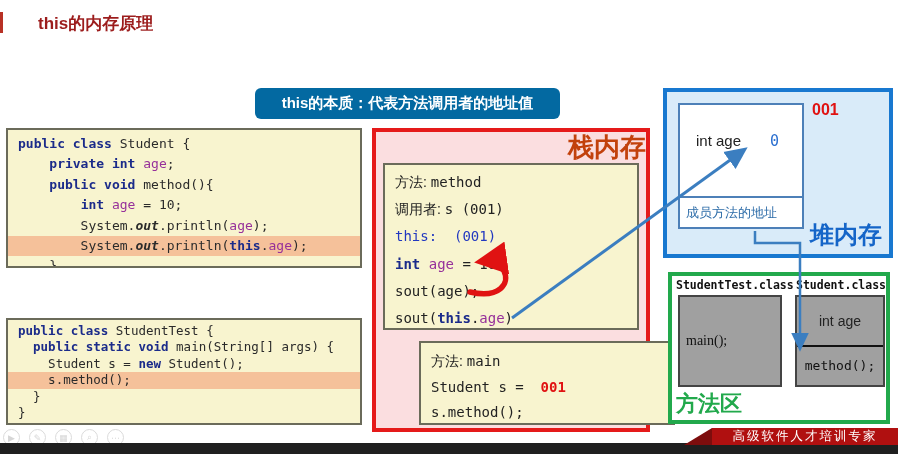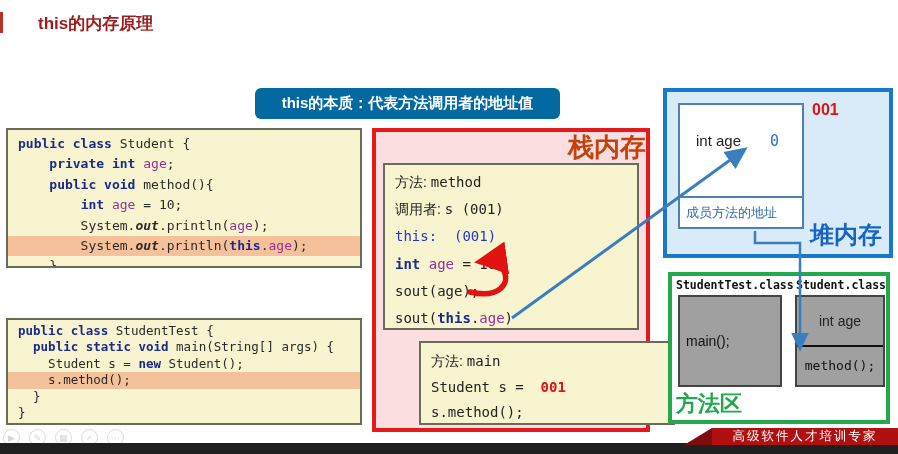--- a/index.html
+++ b/index.html
@@ -65,21 +65,21 @@
   
   #method-area { position:absolute; left:668px; top:272px; width:222px; height:152px;
     background:#ffffff; border:4px solid #22a94c; }
   .class-label { position:absolute; top:2px; font-family:"DejaVu Sans Mono", monospace;
     font-size:11.5px; font-weight:bold; color:#111; }
   #class-label-test { left:4px; }
   #class-label-student { left:124px; }
   .gray-box { position:absolute; top:19px; background:#a0a0a0; border:2px solid #444; }
   #gray-test { left:6px; width:104px; height:92px; }
   #gray-test .member { position:absolute; left:6px; top:36px;
-    font-family:Liberation Sans, sans-serif; font-size:14px; color:#111; }
+    font-family:Liberation Serif, serif; font-size:14px; color:#111; }
   #gray-student { left:123px; width:90px; height:92px; }
   #gray-student .field-cell { height:50px; display:flex; align-items:center; justify-content:center;
     font-size:14px; color:#222; border-bottom:2px solid #111; }
   #gray-student .method-cell { height:36px; display:flex; align-items:center; justify-content:center;
     font-family:"DejaVu Sans Mono", monospace; font-size:13px; color:#111; }
   #method-area-label { position:absolute; left:4px; bottom:1px; font-size:22px; font-weight:bold; color:#22a94c; }
 
   
   #arrows { position:absolute; left:0; top:0; width:898px; height:454px; pointer-events:none; z-index:5; }
 

